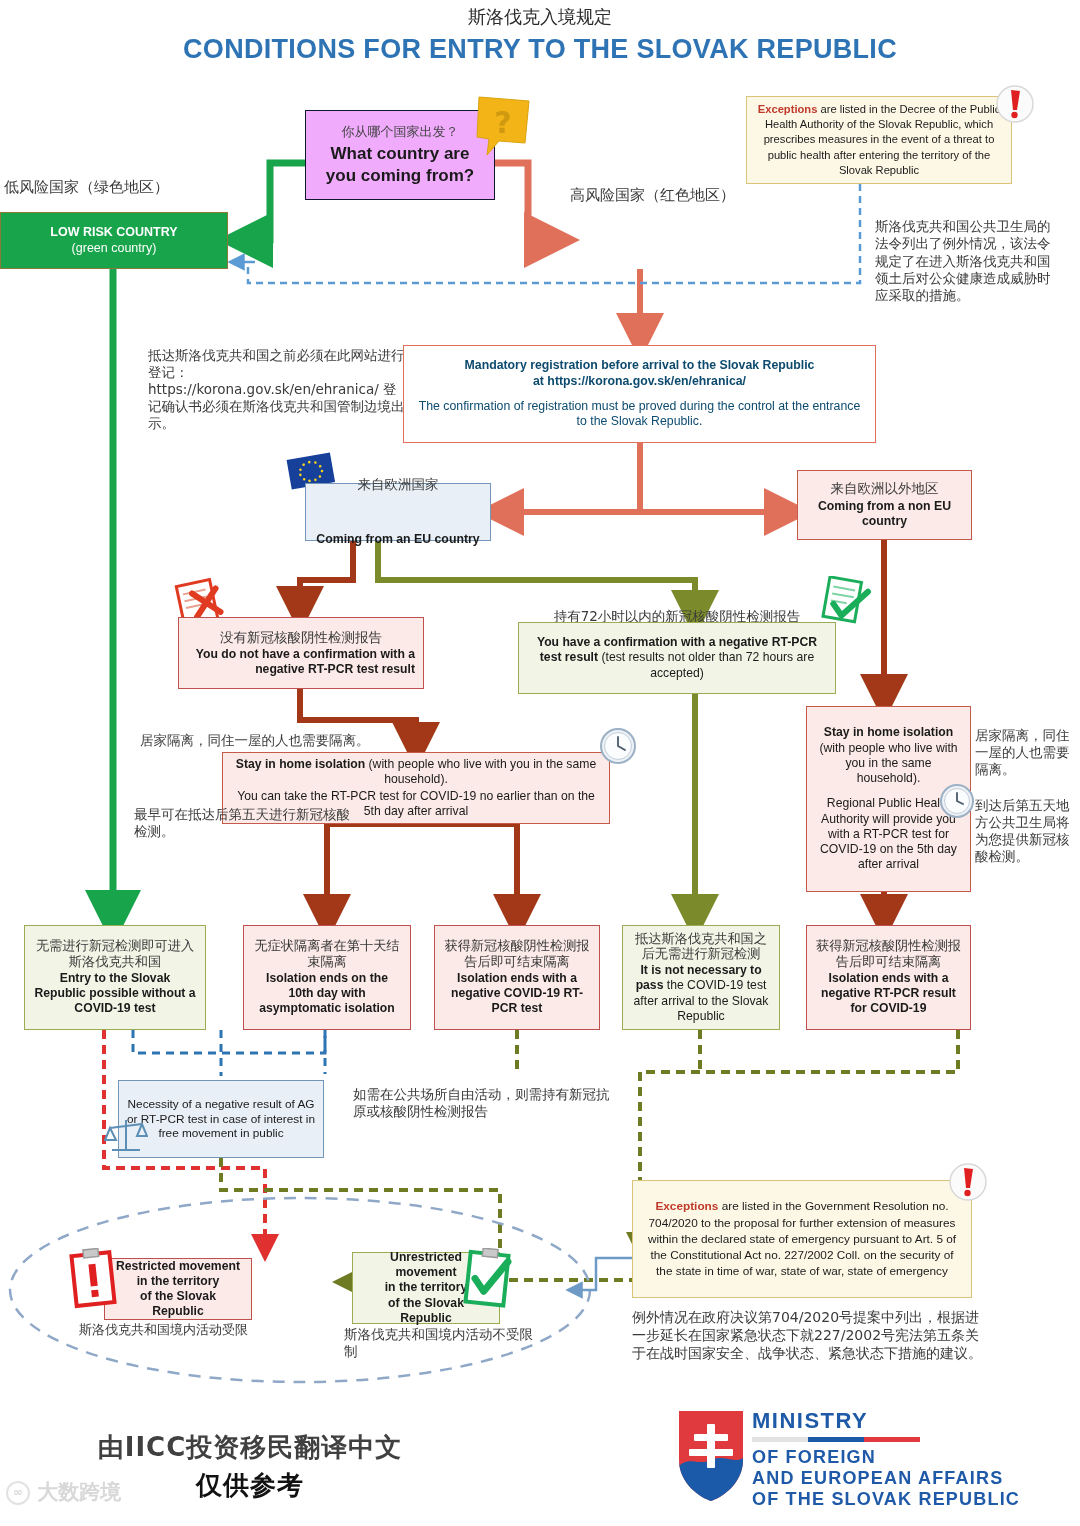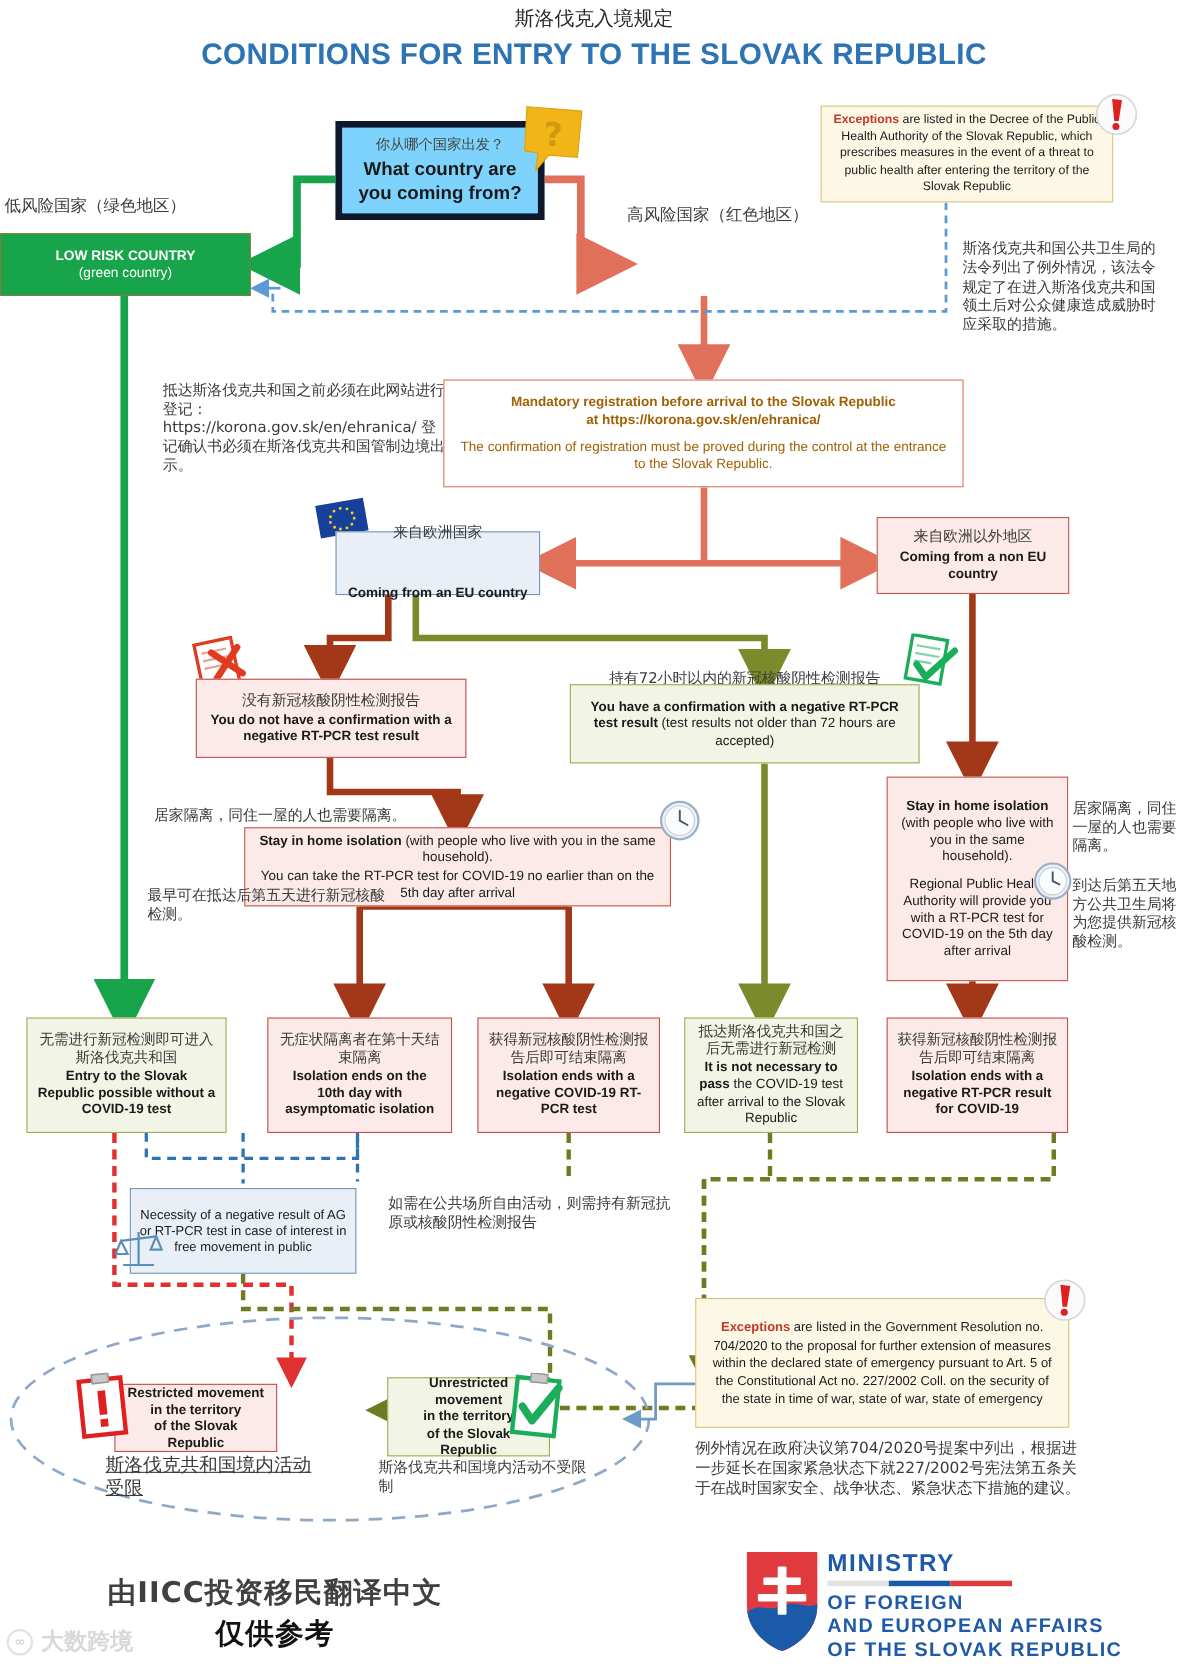--- a/index.html
+++ b/index.html
@@ -15,27 +15,27 @@
             color:#2E74B5;letter-spacing:.3px;}
 
   
   .box{border:1px solid #999;display:flex;flex-direction:column;justify-content:center;
        align-items:center;text-align:center;padding:4px 8px;line-height:1.25;}
   .box .en{font-weight:bold;}
   .box .zh{font-family:"DejaVu Sans", sans-serif;font-weight:normal;color:#3a3a3a;}
 
   .b-green{background:#18a44a;border:1px solid #8a7a3a;color:#fff;}
   .b-red{background:#E04E1E;border:1px solid #8a3a18;color:#fff;}
-  .b-white-blue{background:#7dd3fc;border:6px solid #0f172a;color:#1a1a1a;text-align:right;}
+  .b-white-blue{background:#f0abfc;border:1px solid #0f172a;color:#1a1a1a;text-align:right;}
   .b-lightblue{background:#e8eff7;border:1px solid #7396b8;color:#1a1a1a;gap:37px;}
   .b-pink{background:#fbeae7;border:1px solid #C55A4A;color:#1a1a1a;}
   .b-pink2{background:#fbeae7;border:1px solid #C0504D;color:#1a1a1a;}
   .b-olive{background:#f2f5e6;border:1px solid #9BAD52;color:#1a1a1a;}
   .b-cream{background:#fdf8e6;border:1px solid #d9c47a;color:#1a1a1a;}
-  .b-white-red{background:#ffffff;border:1px solid #E0705A;color:#a16207;}
+  .b-white-red{background:#ffffff;border:1px solid #E0705A;color:#0c4a6e;}
 
   
   #q-box{left:305px;top:110px;width:190px;height:90px;font-size:17px;}
   #q-box .zh{font-size:13px;color:#444;margin-bottom:3px;}
   #low-risk{left:0px;top:212px;width:228px;height:57px;font-size:12.5px;}
   #high-risk{left:566px;top:212px;width:230px;height:57px;font-size:11.5px;}
   #lbl-low{left:4px;top:178px;font-size:15px;}
   #lbl-high{left:570px;top:186px;font-size:15px;}
 
   #exc1{left:746px;top:96px;width:266px;height:88px;font-size:11.2px;line-height:1.35;
@@ -46,21 +46,21 @@
   #reg-box{left:403px;top:345px;width:473px;height:98px;font-size:12.3px;}
   #reg-box .l1{font-weight:bold;}
   #reg-box .l2{margin-top:10px;}
   #reg-zh{left:148px;top:347px;width:258px;font-size:13.5px;line-height:1.26;}
 
   #eu-box{left:305px;top:483px;width:186px;height:58px;font-size:12.3px;}
   #eu-box .zh{font-size:13.5px;margin-bottom:2px;}
   #noneu-box{left:797px;top:470px;width:175px;height:70px;font-size:12.3px;}
   #noneu-box .zh{font-size:13.5px;margin-bottom:2px;}
 
-  #no-pcr{left:178px;top:617px;width:246px;height:72px;font-size:12.2px;}
+  #no-pcr{left:178px;top:617px;width:246px;height:72px;font-size:12.2px;text-align:right;}
   #no-pcr .zh{font-size:13.5px;margin-bottom:1px;}
   #has-pcr{left:518px;top:622px;width:318px;height:72px;font-size:12.2px;}
   #has-pcr .inner{font-weight:normal;}
   #has-pcr .inner b{font-weight:bold;}
 
   #isolation-eu{left:222px;top:752px;width:388px;height:72px;font-size:12.2px;}
   #iso-zh-1{left:140px;top:732px;font-size:13.5px;}
   #iso-zh-2{left:134px;top:806px;width:220px;font-size:13.5px;line-height:1.25;}
 
   #isolation-noneu{left:806px;top:706px;width:165px;height:186px;font-size:12.2px;}
@@ -73,21 +73,21 @@
   #res1{left:24px;width:182px;}
   #res2{left:243px;width:168px;}
   #res3{left:434px;width:166px;}
   #res4{left:622px;width:158px;}
   #res5{left:806px;width:165px;}
 
   #nec-box{left:118px;top:1080px;width:206px;height:78px;font-size:11.8px;}
   #nec-zh{left:334px;top:1086px;width:268px;font-size:13.5px;line-height:1.28;margin-left:19px;}
 
   #restricted{left:104px;top:1258px;width:148px;height:62px;font-size:12.2px;}
-  #restricted-zh{left:96px;top:1322px;width:190px;font-size:17px;line-height:1.26;text-decoration:underline;}
+  #restricted-zh{left:79px;top:1322px;width:190px;font-size:13px;line-height:1.26;}
   #unrestricted{left:352px;top:1252px;width:148px;height:72px;font-size:12.2px;}
   #unrestricted-zh{left:344px;top:1326px;width:190px;font-size:13.5px;line-height:1.26;}
 
   #exc2{left:632px;top:1180px;width:340px;height:118px;font-size:11.8px;line-height:1.38;padding:6px 10px;}
   #exc2 .hl{color:#C0392B;font-weight:bold;}
   #exc2-zh{left:632px;top:1308px;width:356px;font-size:14px;line-height:1.3;}
 
   
   #footer-cn1{left:50px;top:1430px;width:400px;text-align:center;font-size:26px;font-weight:bold;
               font-family:"DejaVu Sans", sans-serif;color:#404040;letter-spacing:1px;}

